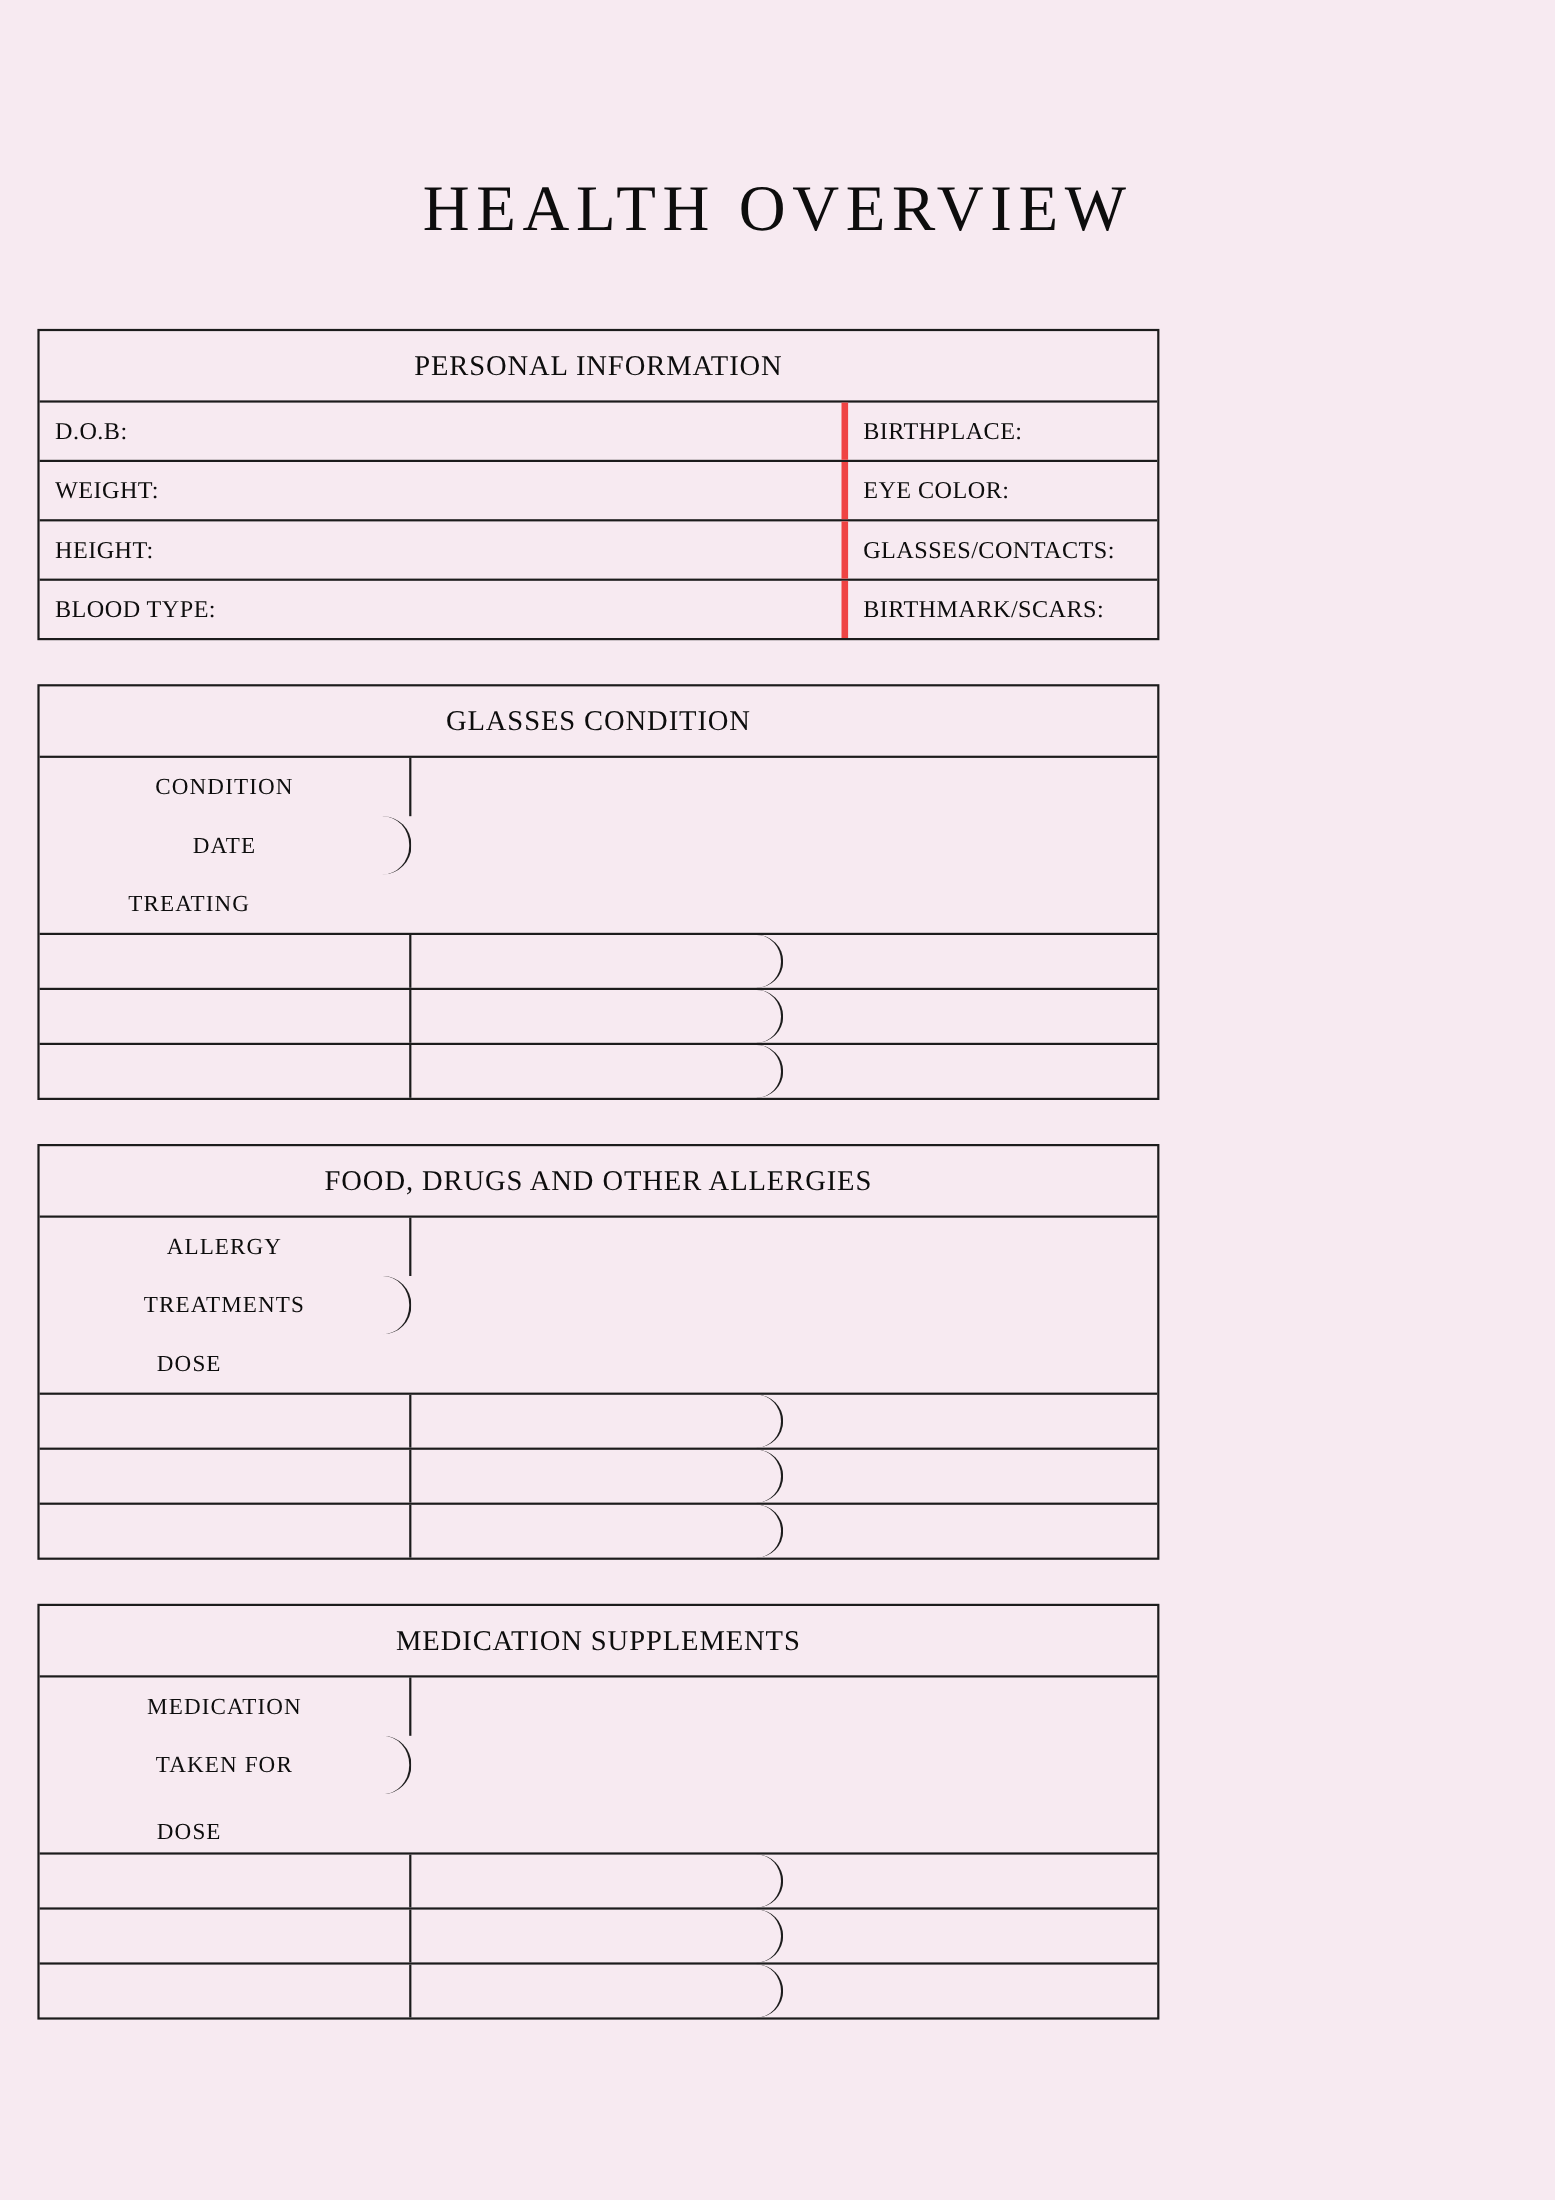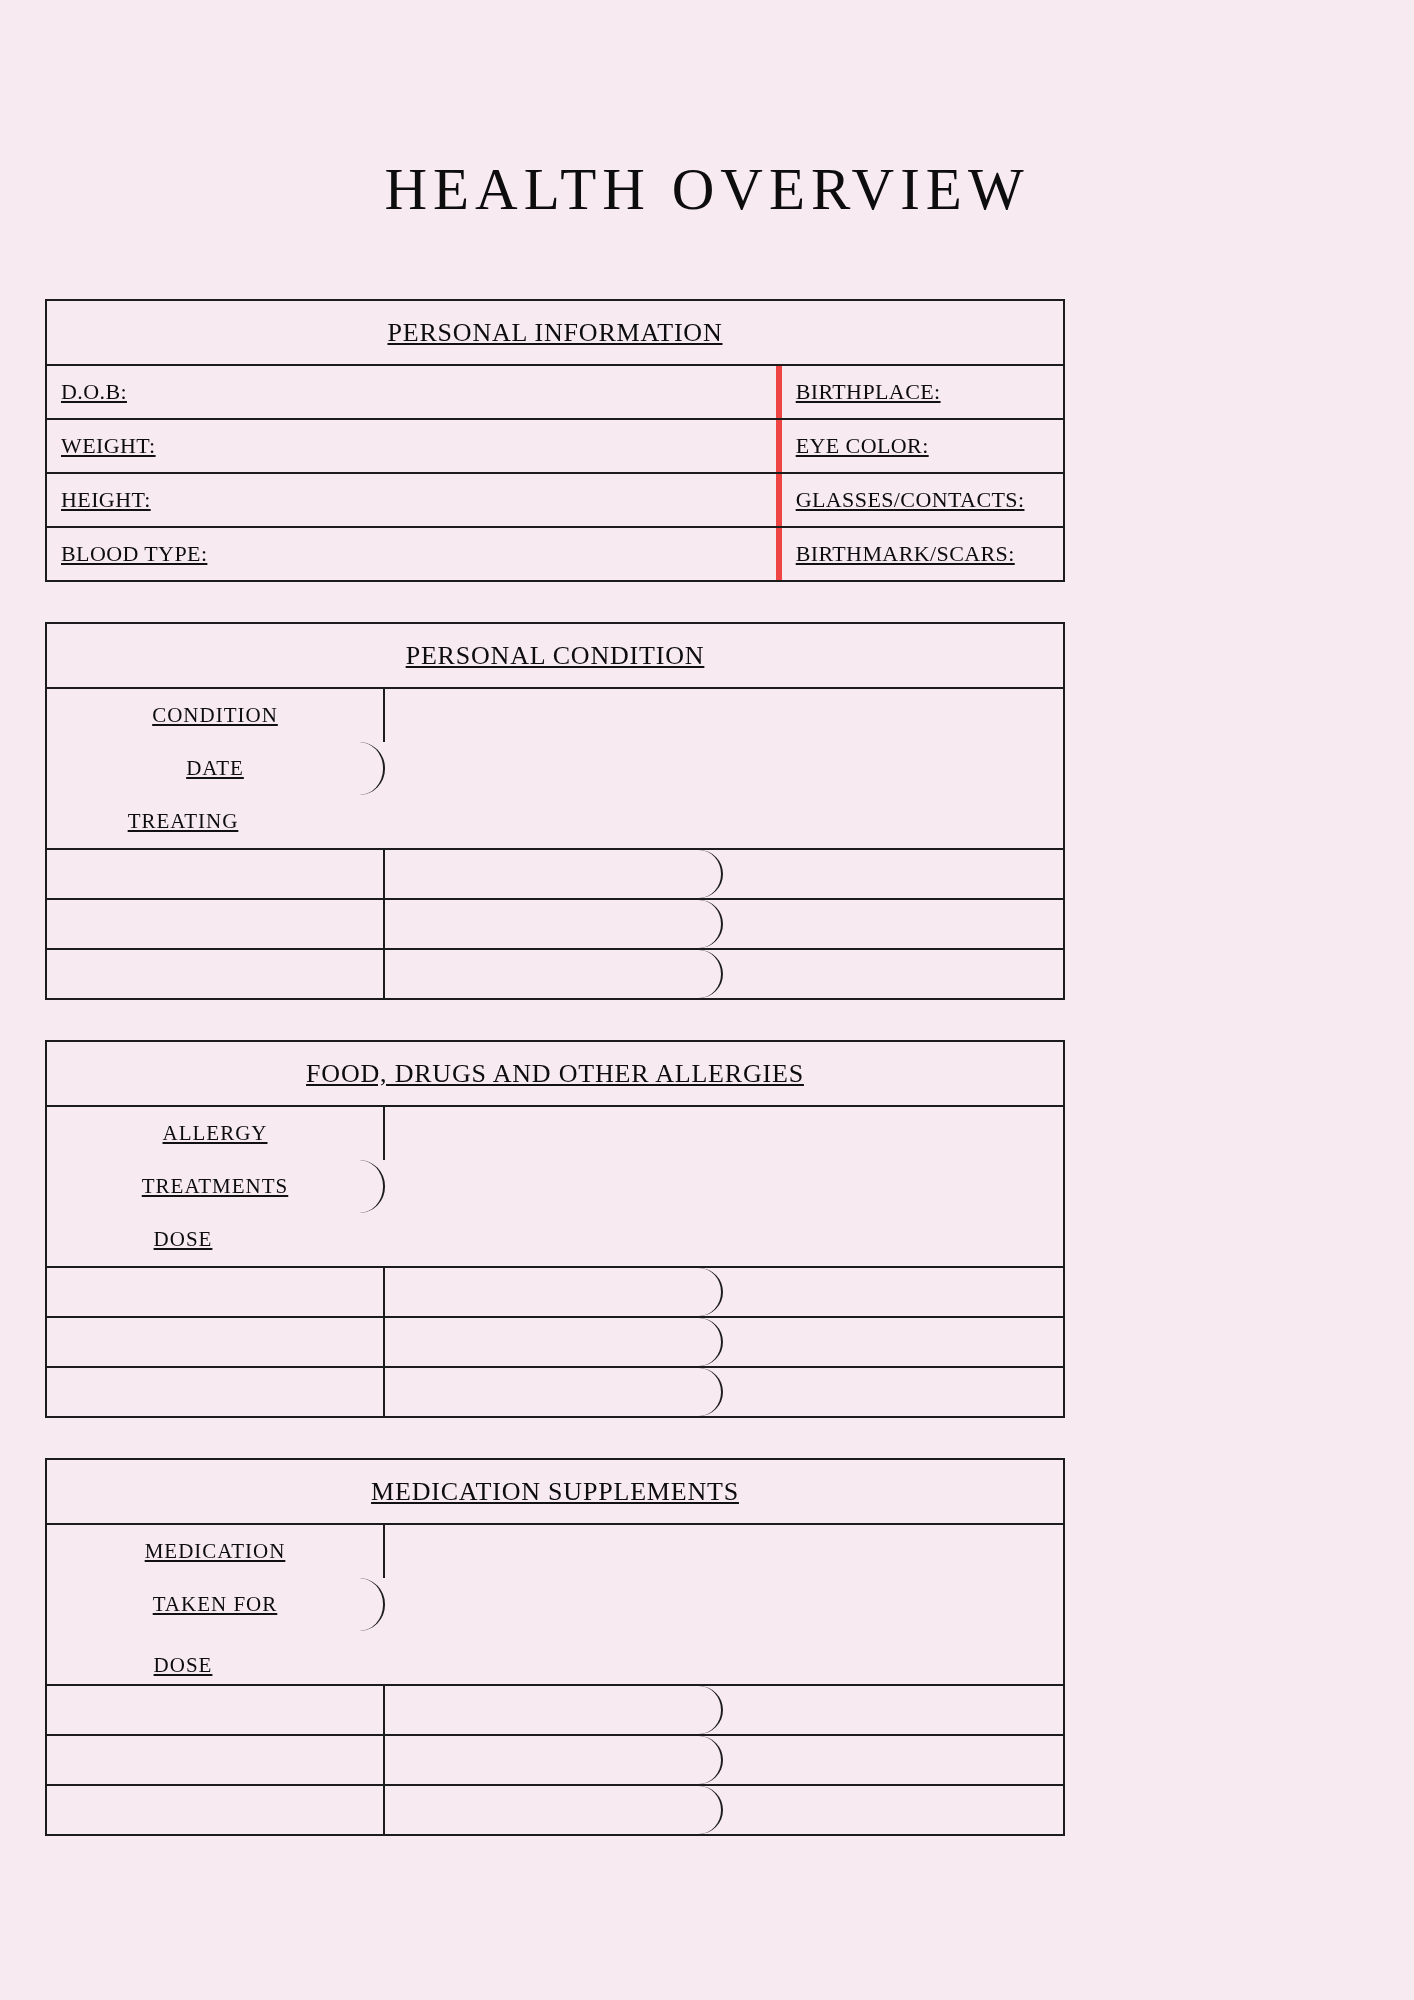--- a/index.html
+++ b/index.html
@@ -33,23 +33,22 @@
     letter-spacing: 6px;
     color: #0d0d0d;
     margin-top: 160px;
     line-height: 1.0;
     font-family: "Liberation Serif", "DejaVu Serif", serif;
   }
 
   
   .tables {
     margin-top: 80px;
-    padding-left: 45px;
+    padding-left: 34px;
     padding-right: 349px; 
-    text-decoration: underline;
   }
 
   .card {
     width: 1020px;
     border: 2px solid #1c1c1c;
     background: #f7eaf1;
     margin-bottom: 40px;
   }
 
   .card-title {
@@ -143,21 +142,21 @@
         <div class="kv-cell right">GLASSES/CONTACTS:</div>
       </div>
 
       <div class="kv-row">
         <div class="kv-cell left">BLOOD TYPE:</div>
         <div class="kv-cell right">BIRTHMARK/SCARS:</div>
       </div>
     </section>
 
     <section class="card">
-      <div class="card-title">PERSONAL CONDITION</div>
+      <div class="card-title">GLASSES CONDITION</div>
 
       <div class="thead">
         <div class="th col-1">CONDITION</div>
         <div class="th col-2">DATE</div>
         <div class="th col-3">TREATING</div>
       </div>
 
       <div class="tr">
         <div class="td col-1"></div>
         <div class="td col-2"></div>

